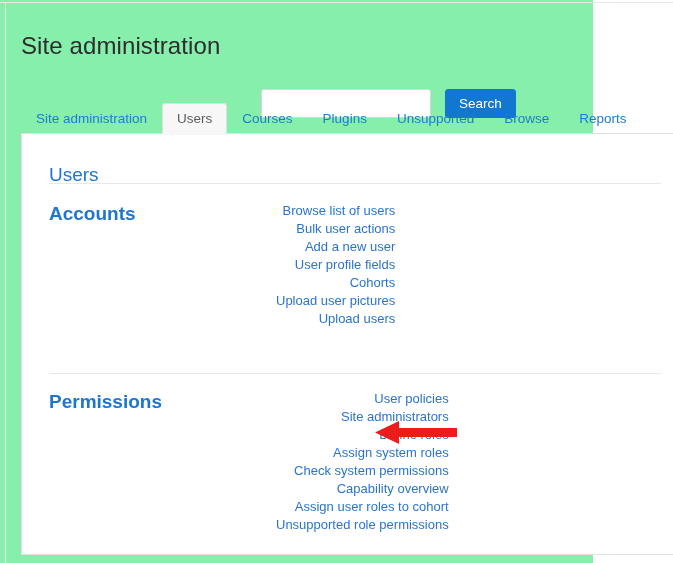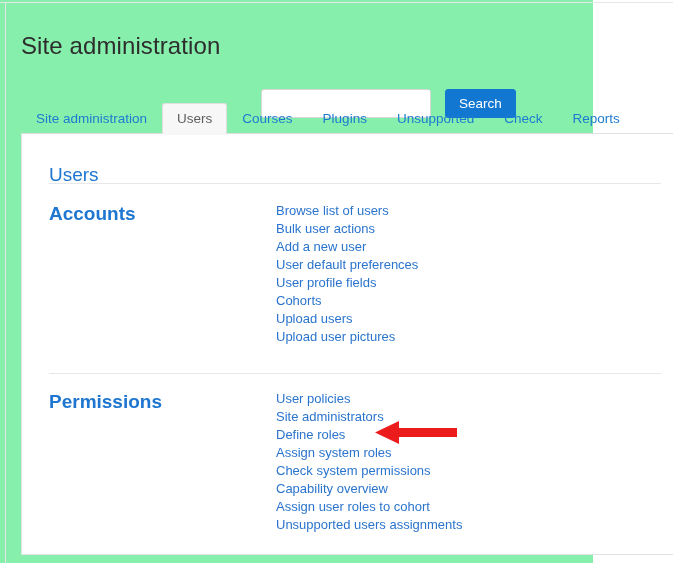--- a/index.html
+++ b/index.html
@@ -185,20 +185,21 @@
     font-size: 19px;
     line-height: 23px;
     font-weight: bold;
     color: #1e76d0;
     white-space: nowrap;
   }
   .link-col {
     position: absolute;
     left: 254px;
     top: 0;
+    text-align: right;
   }
   .link-col a {
     display: block;
     font-size: 13px;
     line-height: 18px;
     color: #2a74cd;
     text-decoration: none;
     white-space: nowrap;
   }
 
@@ -227,57 +228,56 @@
     <button class="search-button">Search</button>
   </div>
 
   <div class="tabs-wrap">
     <div class="tabs" id="tabs-container">
         <a class="tab">Site administration</a>
         <a class="tab active">Users</a>
         <a class="tab">Courses</a>
         <a class="tab">Plugins</a>
         <a class="tab">Unsupported</a>
-        <a class="tab">Check</a>
+        <a class="tab">Browse</a>
         <a class="tab">Reports</a>
       </div>
     <div class="tabs-baseline"></div>
   </div>
 
   <div class="panel">
     <h2 class="section-title">Users</h2>
 
     <div class="hr" style="top:49px;"></div>
     <div class="hr" style="top:239px;"></div>
 
     <div id="sections-container">
         <div class="block" style="top: 68px;">
           <div class="block-heading">Accounts</div>
           <div class="link-col">
             <a href="#">Browse list of users</a>
             <a href="#">Bulk user actions</a>
             <a href="#">Add a new user</a>
-            <a href="#">User default preferences</a>
             <a href="#">User profile fields</a>
             <a href="#">Cohorts</a>
+            <a href="#">Upload user pictures</a>
             <a href="#">Upload users</a>
-            <a href="#">Upload user pictures</a>
           </div>
         </div>
         <div class="block" style="top: 256px;">
           <div class="block-heading">Permissions</div>
           <div class="link-col">
             <a href="#">User policies</a>
             <a href="#">Site administrators</a>
             <a href="#">Define roles</a>
             <a href="#">Assign system roles</a>
             <a href="#">Check system permissions</a>
             <a href="#">Capability overview</a>
             <a href="#">Assign user roles to cohort</a>
-            <a href="#">Unsupported users assignments</a>
+            <a href="#">Unsupported role permissions</a>
           </div>
         </div>
       </div>
   </div>
 
   <svg class="arrow-annotation" viewBox="0 0 82 25">
     <path d="M0,12.5 L24,1 L24,8 L82,8 L82,17 L24,17 L24,24 Z" fill="#ec1c1c"></path>
   </svg>
 
 </div>

